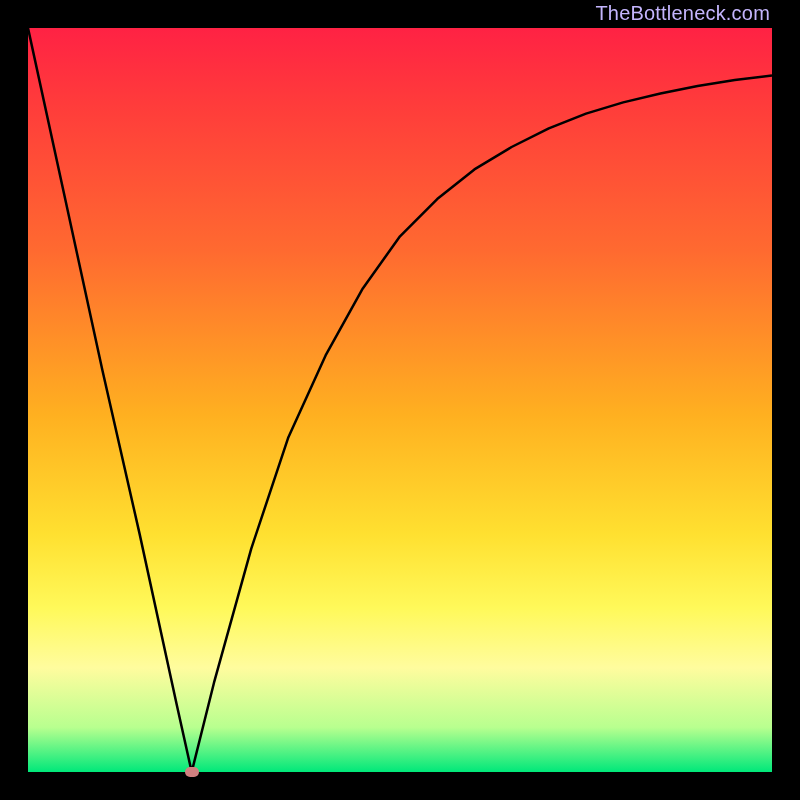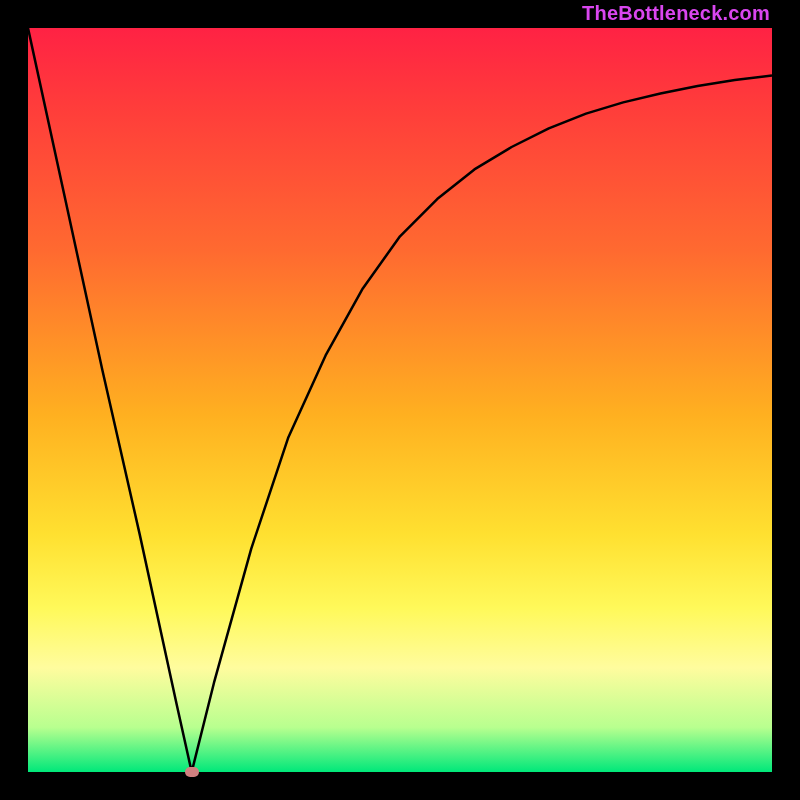--- a/index.html
+++ b/index.html
@@ -33,23 +33,23 @@
       #fff95a 78%,
       #fffc9e 86%,
       #b8ff8f 94%,
       #00e87a 100%
     );
   }
   .watermark {
     position: absolute;
     top: 2px;
     right: 30px;
-    color: #d946ef;
+    color: #c4b5fd;
     font-size: 20px;
-    font-weight: 700;
+    font-weight: 400;
     letter-spacing: 0.2px;
     pointer-events: none;
   }
   svg.curve {
     position: absolute;
     top: 0;
     left: 0;
     width: 744px;
     height: 744px;
   }

